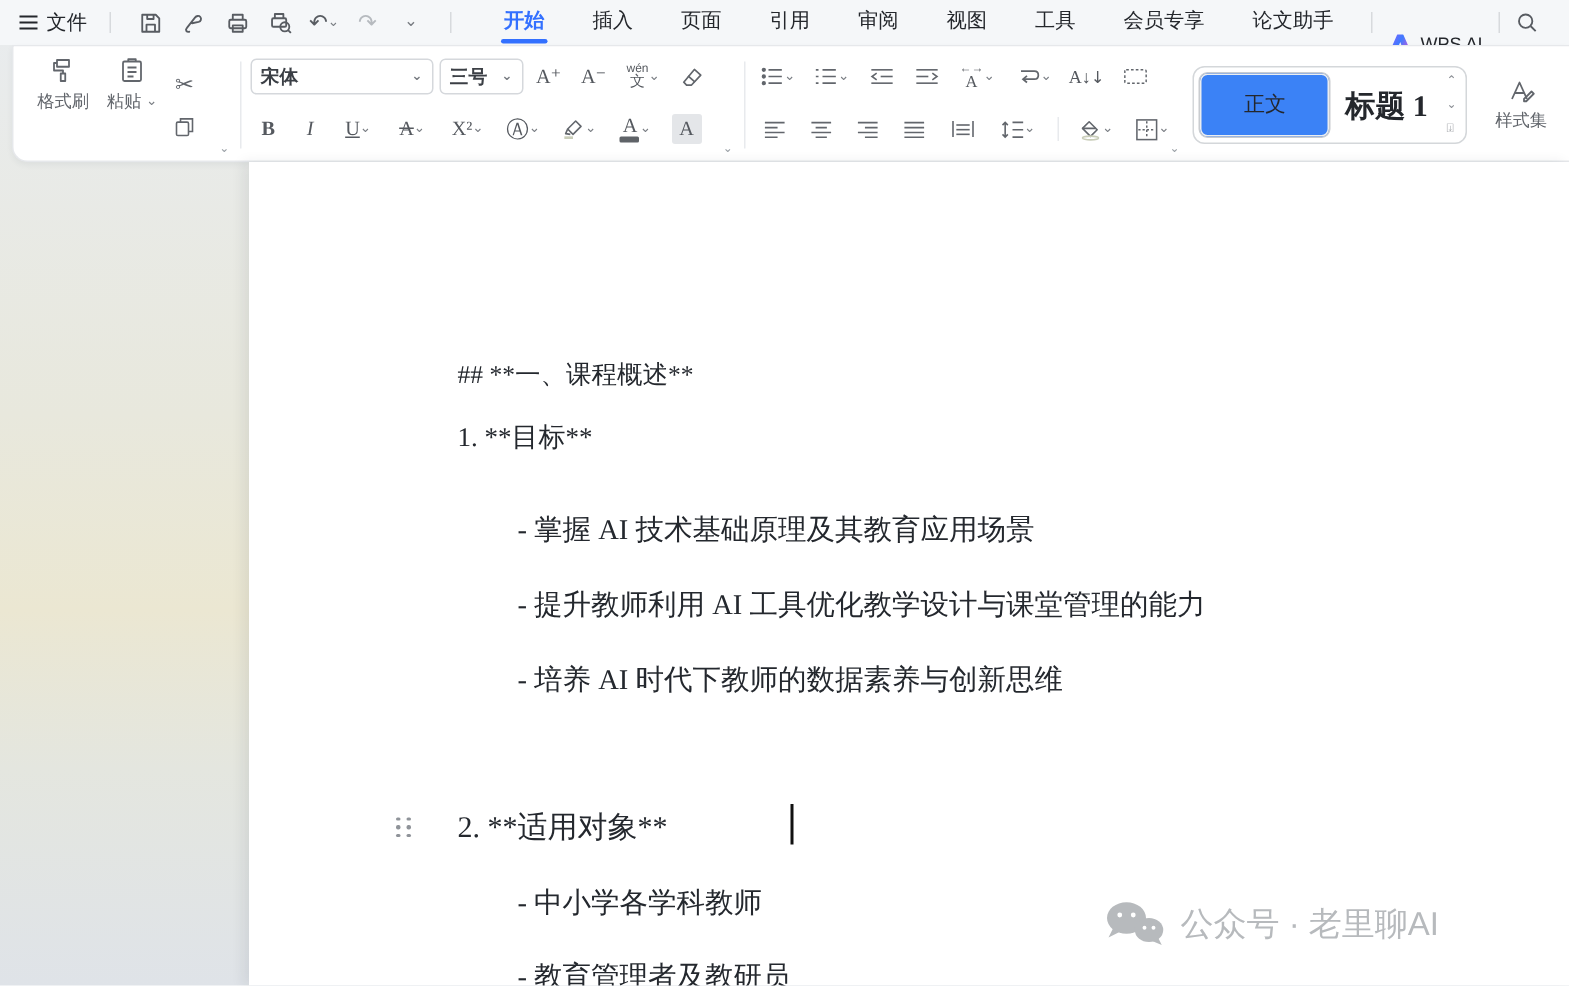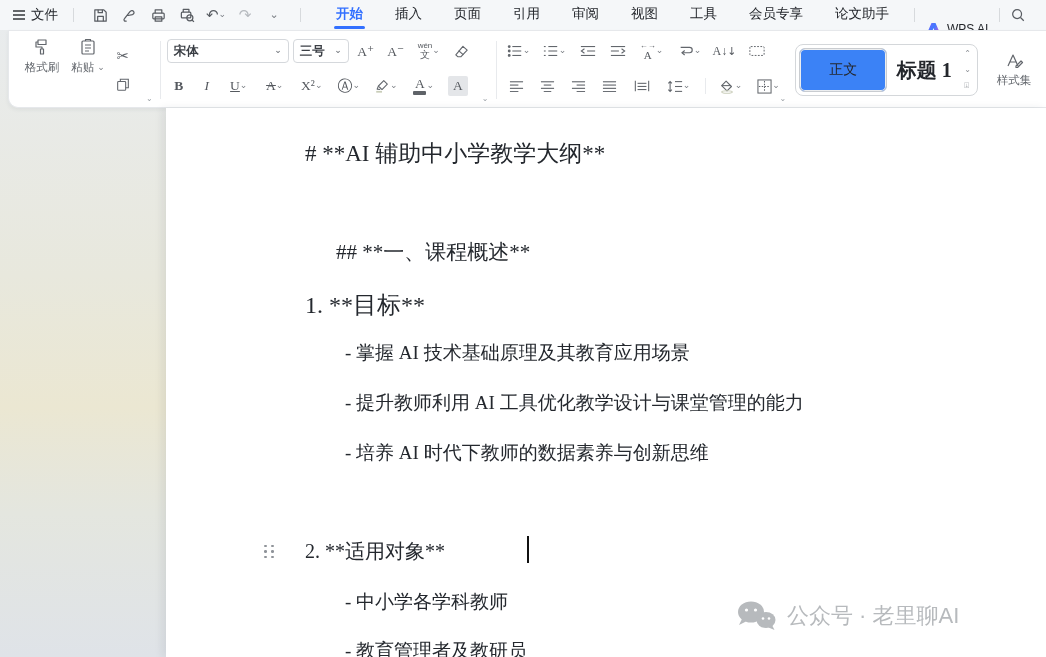--- a/index.html
+++ b/index.html
@@ -74,22 +74,22 @@
   .galarrows{ display:flex; flex-direction:column; justify-content:space-between; padding:2px 3px; color:#8a8e94; font-size:8px; line-height:1; }
   .galarrows span{ cursor:pointer; }
   .styleset{ width:52px; display:flex; flex-direction:column; align-items:center; justify-content:center; gap:3px; margin-left:10px; cursor:pointer; border-radius:4px; }
   
   .page{
     position:absolute; top:108px; left:166px; right:0; bottom:0;
     background:#ffffff; box-shadow:-4px 0 8px rgba(30,40,50,.08);
   }
   .docline{ position:absolute; font-family:"Liberation Serif","DejaVu Serif",serif; color:#24282e; white-space:nowrap; }
   .l-h1{ top:30px;  left:139px; font-size:23px; }
-  .l-h2{ top:130px; left:139px; font-size:21px;margin-left:31px; }
-  .l-n1{ top:181px; left:139px; font-size:24px; }
+  .l-h2{ top:130px; left:139px; font-size:17px; }
+  .l-n1{ top:171px; left:139px; font-size:18px; }
   .l-d1{ top:232px; left:179px; font-size:19px; }
   .l-d2{ top:282px; left:179px; font-size:19px; }
   .l-d3{ top:332px; left:179px; font-size:19px; }
   .l-n2{ top:430px; left:139px; font-size:20px; }
   .l-d4{ top:481px; left:179px; font-size:19px; }
   .l-d5{ top:530px; left:179px; font-size:19px; }
   .drag-handle{ position:absolute; top:435px; left:96px; width:14px; height:17px;
     display:grid; grid-template-columns:repeat(2,1fr); grid-template-rows:repeat(3,1fr); cursor:grab; }
   .drag-handle i{ width:2.6px; height:2.6px; background:#8f9399; border-radius:50%; margin:auto; }
   .cursor{ position:absolute; top:428px; left:361px; width:2px; height:27px; background:#111; animation:blink 1s steps(1) infinite; }
@@ -502,21 +502,20 @@
             <path d="M4 14L9 3l5 11M5.8 10h6.4"></path>
             <path d="M12 14l5-5 1.5 1.5-5 5H12z"></path>
           </g>
         </svg>
       <span class="biglabel">样式集</span>
     </div>
   </div>
 </div>
 
 <div class="page">
-  <div class="docline l-h1"># **AI 辅助中小学教学大纲**</div>
   <div class="docline l-h2">## **一、课程概述**</div>
   <div class="docline l-n1">1. **目标**</div>
   <div class="docline l-d1">- 掌握 AI 技术基础原理及其教育应用场景</div>
   <div class="docline l-d2">- 提升教师利用 AI 工具优化教学设计与课堂管理的能力</div>
   <div class="docline l-d3">- 培养 AI 时代下教师的数据素养与创新思维</div>
   <div class="docline l-n2">2. **适用对象**</div>
   <div class="docline l-d4">- 中小学各学科教师</div>
   <div class="docline l-d5">- 教育管理者及教研员</div>
 
   <div class="drag-handle">

